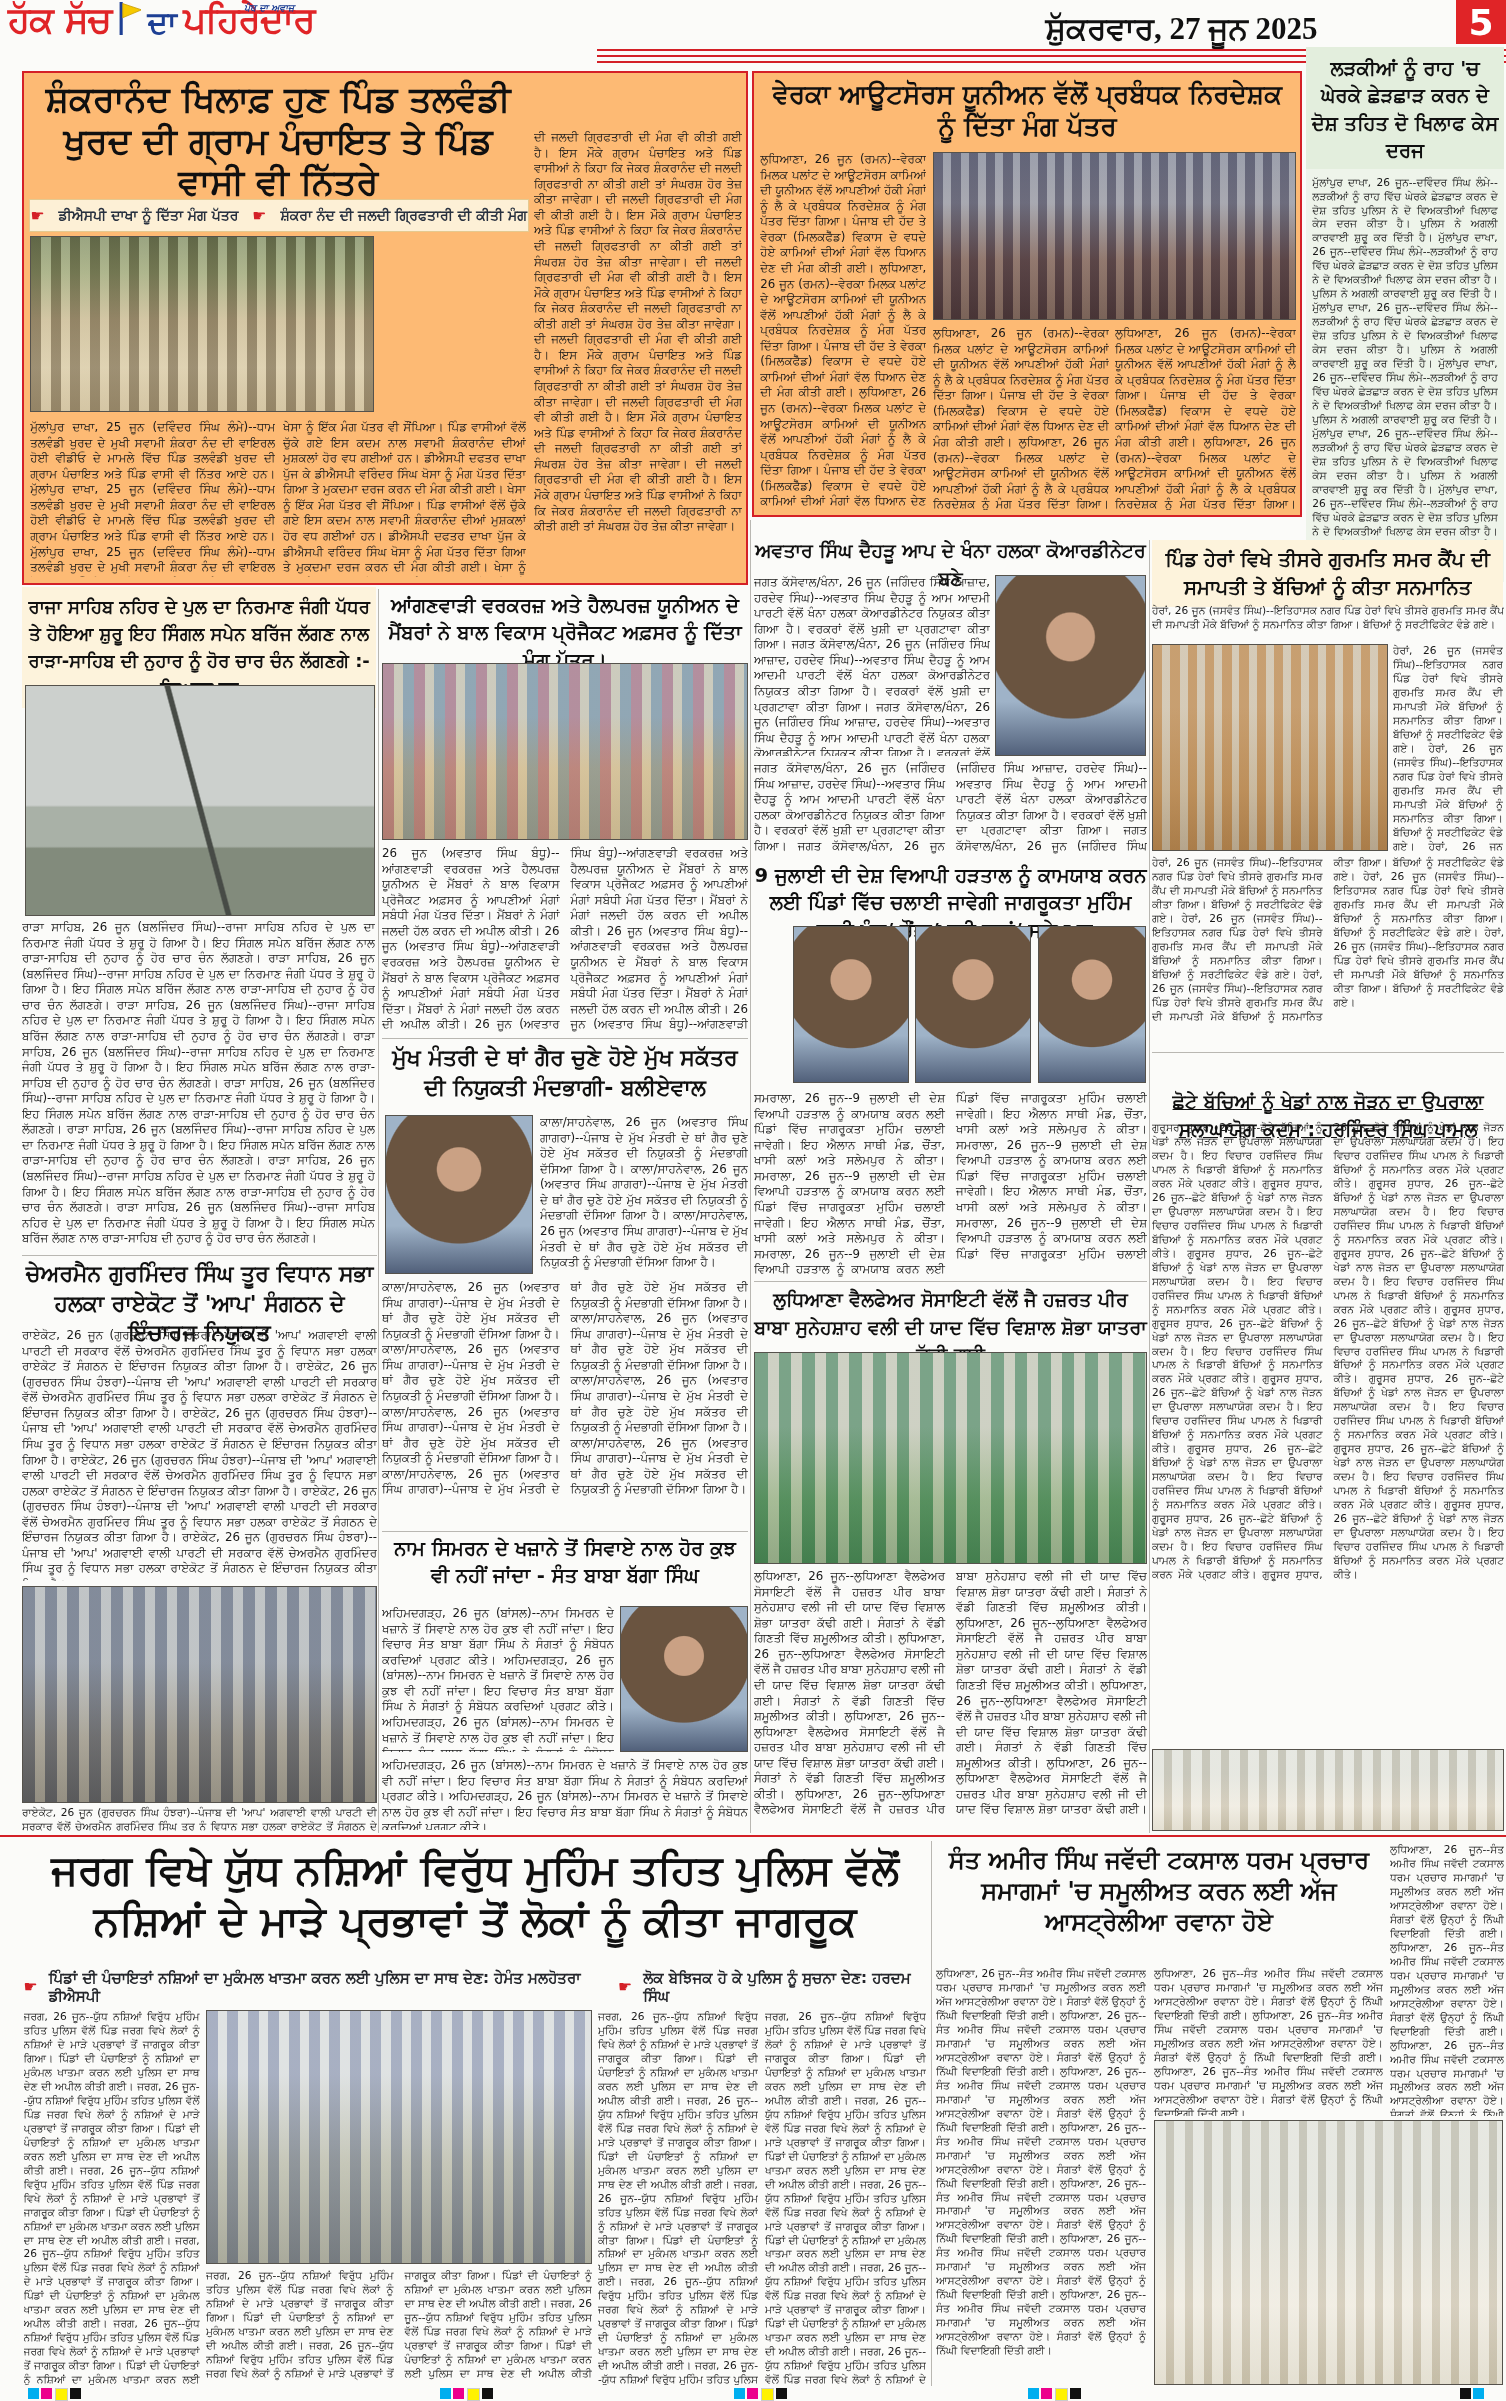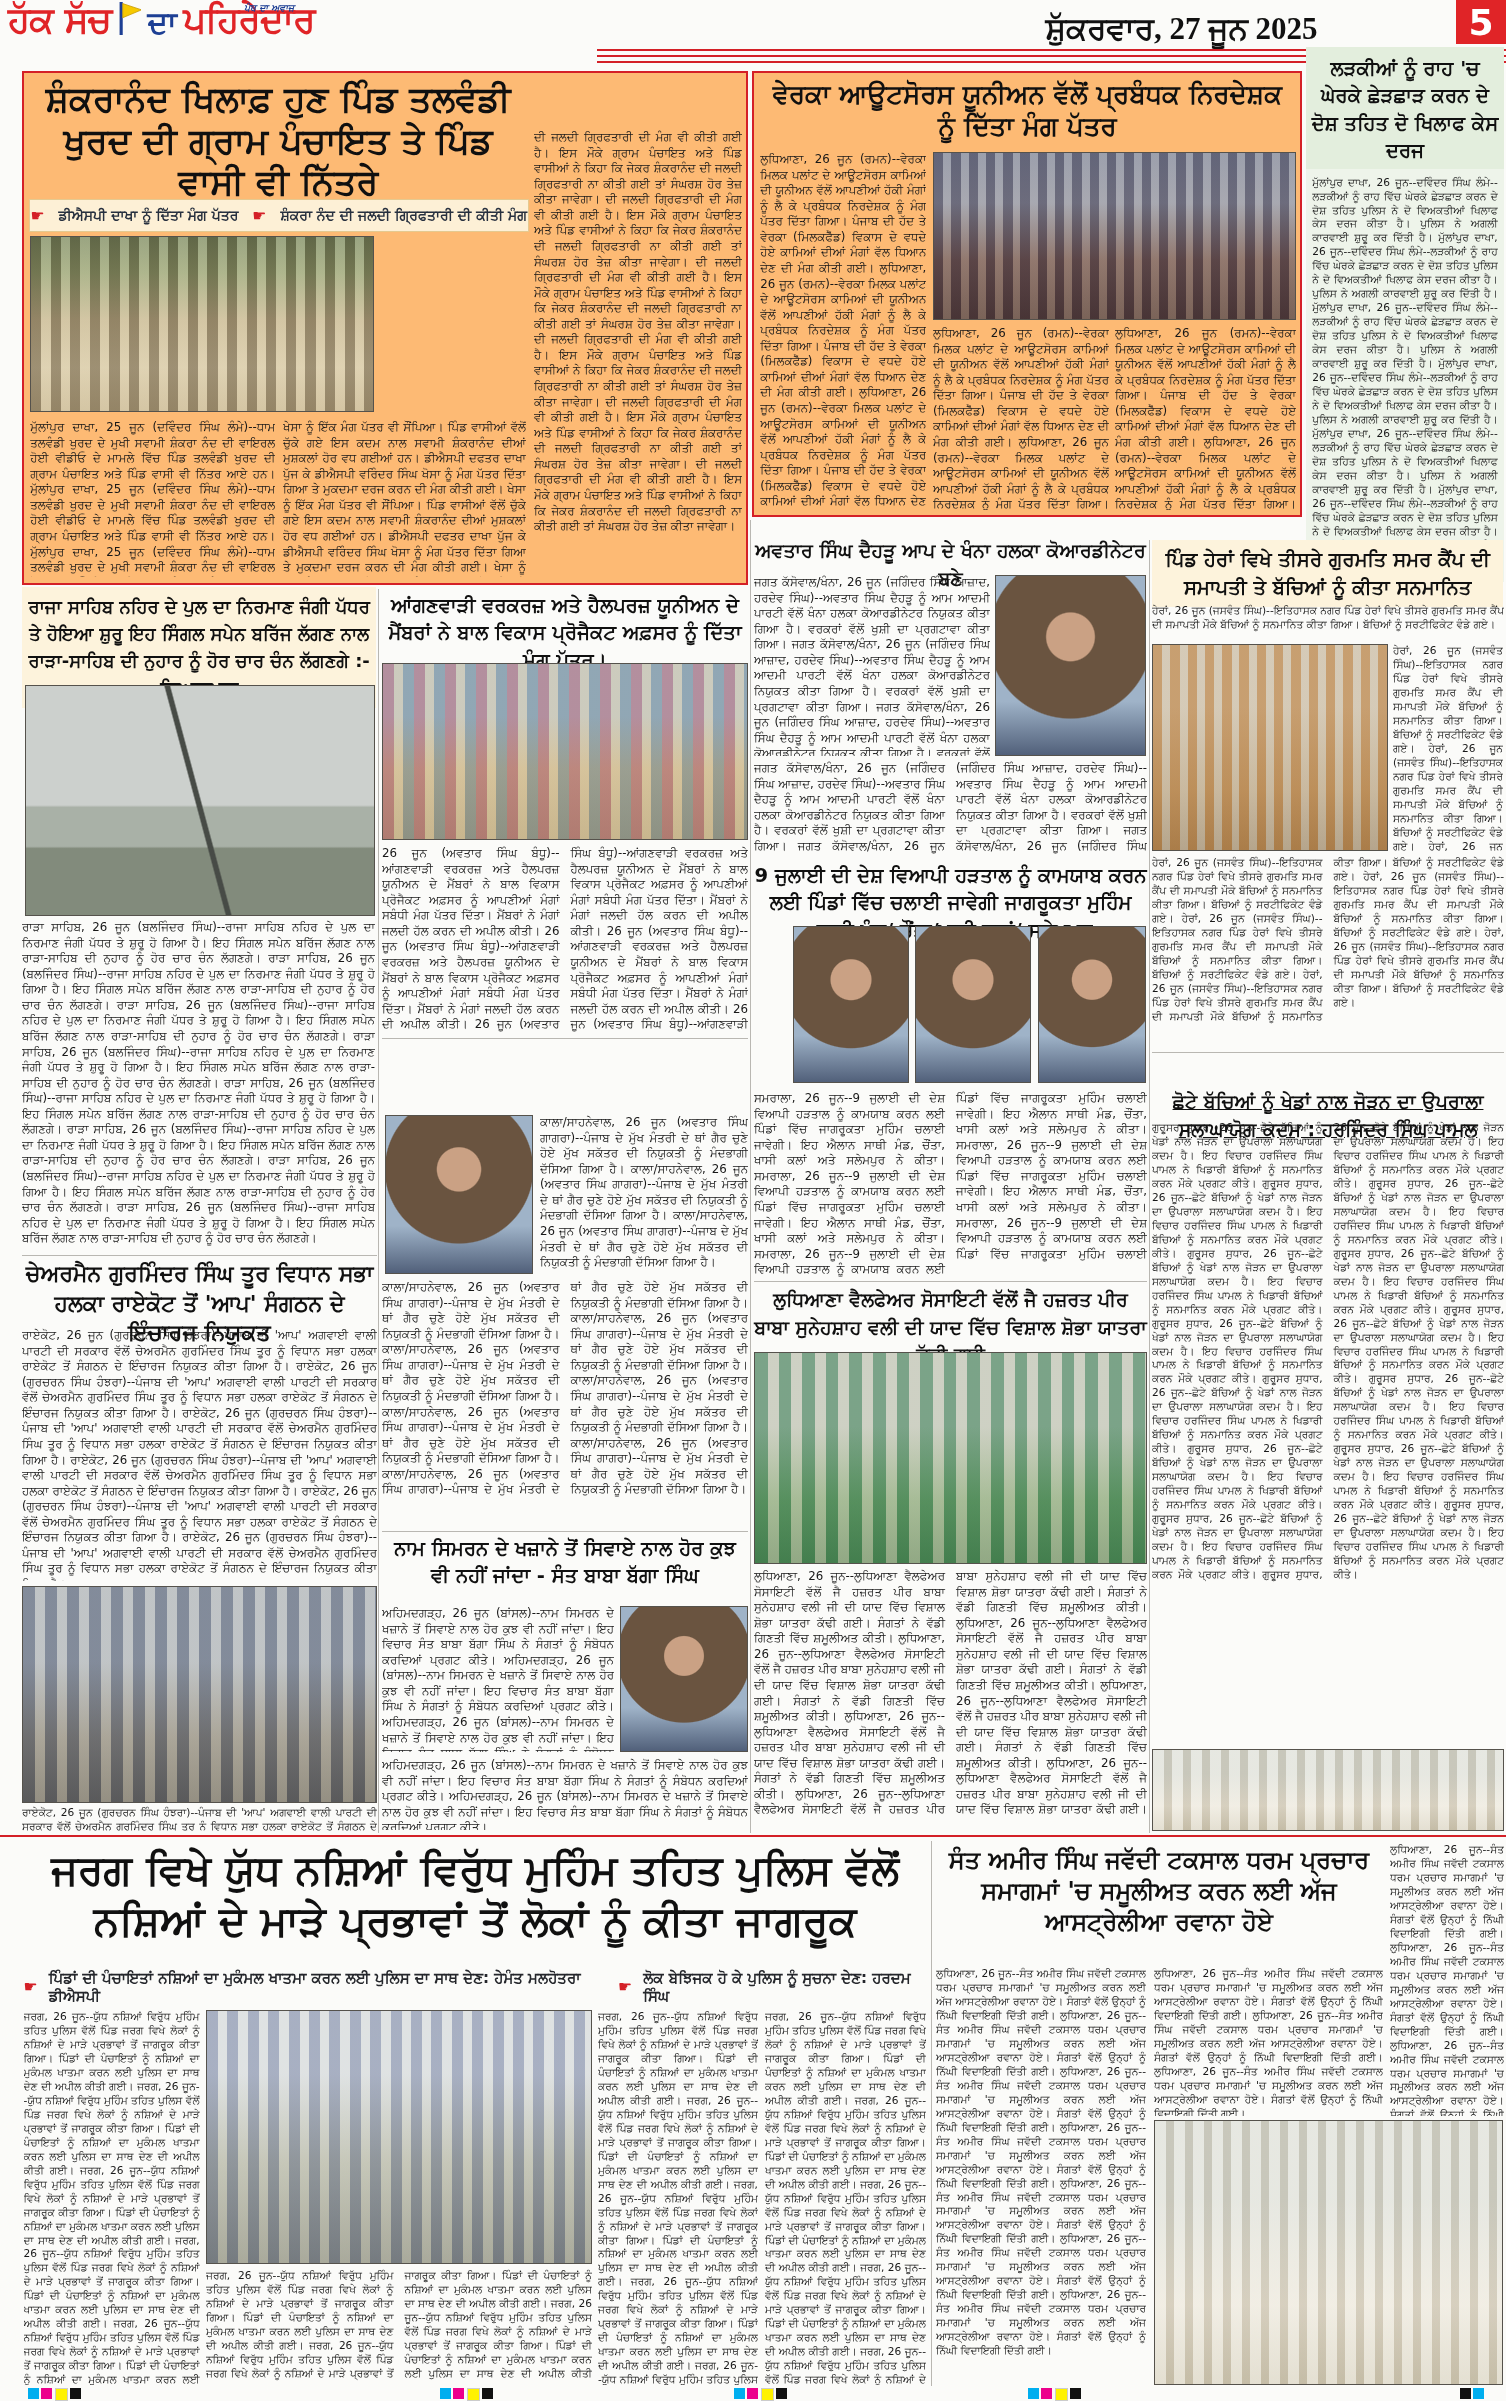--- a/index.html
+++ b/index.html
@@ -133,20 +133,21 @@
   <div class="abs hl hl-28" style="left:22px;top:1259px;width:355px;">ਚੇਅਰਮੈਨ ਗੁਰਮਿੰਦਰ ਸਿੰਘ ਤੂਰ ਵਿਧਾਨ ਸਭਾ ਹਲਕਾ ਰਾਏਕੋਟ ਤੋਂ 'ਆਪ' ਸੰਗਠਨ ਦੇ ਇੰਚਾਰਜ ਨਿਯੁਕਤ</div>
   <div class="abs body" style="left:22px;top:1328px;width:355px;height:253px;">ਰਾਏਕੋਟ, 26 ਜੂਨ (ਗੁਰਚਰਨ ਸਿੰਘ ਹੰਝਰਾ)--ਪੰਜਾਬ ਦੀ 'ਆਪ' ਅਗਵਾਈ ਵਾਲੀ ਪਾਰਟੀ ਦੀ ਸਰਕਾਰ ਵੱਲੋਂ ਚੇਅਰਮੈਨ ਗੁਰਮਿੰਦਰ ਸਿੰਘ ਤੂਰ ਨੂੰ ਵਿਧਾਨ ਸਭਾ ਹਲਕਾ ਰਾਏਕੋਟ ਤੋਂ ਸੰਗਠਨ ਦੇ ਇੰਚਾਰਜ ਨਿਯੁਕਤ ਕੀਤਾ ਗਿਆ ਹੈ। ਰਾਏਕੋਟ, 26 ਜੂਨ (ਗੁਰਚਰਨ ਸਿੰਘ ਹੰਝਰਾ)--ਪੰਜਾਬ ਦੀ 'ਆਪ' ਅਗਵਾਈ ਵਾਲੀ ਪਾਰਟੀ ਦੀ ਸਰਕਾਰ ਵੱਲੋਂ ਚੇਅਰਮੈਨ ਗੁਰਮਿੰਦਰ ਸਿੰਘ ਤੂਰ ਨੂੰ ਵਿਧਾਨ ਸਭਾ ਹਲਕਾ ਰਾਏਕੋਟ ਤੋਂ ਸੰਗਠਨ ਦੇ ਇੰਚਾਰਜ ਨਿਯੁਕਤ ਕੀਤਾ ਗਿਆ ਹੈ। ਰਾਏਕੋਟ, 26 ਜੂਨ (ਗੁਰਚਰਨ ਸਿੰਘ ਹੰਝਰਾ)--ਪੰਜਾਬ ਦੀ 'ਆਪ' ਅਗਵਾਈ ਵਾਲੀ ਪਾਰਟੀ ਦੀ ਸਰਕਾਰ ਵੱਲੋਂ ਚੇਅਰਮੈਨ ਗੁਰਮਿੰਦਰ ਸਿੰਘ ਤੂਰ ਨੂੰ ਵਿਧਾਨ ਸਭਾ ਹਲਕਾ ਰਾਏਕੋਟ ਤੋਂ ਸੰਗਠਨ ਦੇ ਇੰਚਾਰਜ ਨਿਯੁਕਤ ਕੀਤਾ ਗਿਆ ਹੈ। ਰਾਏਕੋਟ, 26 ਜੂਨ (ਗੁਰਚਰਨ ਸਿੰਘ ਹੰਝਰਾ)--ਪੰਜਾਬ ਦੀ 'ਆਪ' ਅਗਵਾਈ ਵਾਲੀ ਪਾਰਟੀ ਦੀ ਸਰਕਾਰ ਵੱਲੋਂ ਚੇਅਰਮੈਨ ਗੁਰਮਿੰਦਰ ਸਿੰਘ ਤੂਰ ਨੂੰ ਵਿਧਾਨ ਸਭਾ ਹਲਕਾ ਰਾਏਕੋਟ ਤੋਂ ਸੰਗਠਨ ਦੇ ਇੰਚਾਰਜ ਨਿਯੁਕਤ ਕੀਤਾ ਗਿਆ ਹੈ। ਰਾਏਕੋਟ, 26 ਜੂਨ (ਗੁਰਚਰਨ ਸਿੰਘ ਹੰਝਰਾ)--ਪੰਜਾਬ ਦੀ 'ਆਪ' ਅਗਵਾਈ ਵਾਲੀ ਪਾਰਟੀ ਦੀ ਸਰਕਾਰ ਵੱਲੋਂ ਚੇਅਰਮੈਨ ਗੁਰਮਿੰਦਰ ਸਿੰਘ ਤੂਰ ਨੂੰ ਵਿਧਾਨ ਸਭਾ ਹਲਕਾ ਰਾਏਕੋਟ ਤੋਂ ਸੰਗਠਨ ਦੇ ਇੰਚਾਰਜ ਨਿਯੁਕਤ ਕੀਤਾ ਗਿਆ ਹੈ। ਰਾਏਕੋਟ, 26 ਜੂਨ (ਗੁਰਚਰਨ ਸਿੰਘ ਹੰਝਰਾ)--ਪੰਜਾਬ ਦੀ 'ਆਪ' ਅਗਵਾਈ ਵਾਲੀ ਪਾਰਟੀ ਦੀ ਸਰਕਾਰ ਵੱਲੋਂ ਚੇਅਰਮੈਨ ਗੁਰਮਿੰਦਰ ਸਿੰਘ ਤੂਰ ਨੂੰ ਵਿਧਾਨ ਸਭਾ ਹਲਕਾ ਰਾਏਕੋਟ ਤੋਂ ਸੰਗਠਨ ਦੇ ਇੰਚਾਰਜ ਨਿਯੁਕਤ ਕੀਤਾ ਗਿਆ ਹੈ।</div>
   <div class="abs photo ph-office" style="left:22px;top:1586px;width:355px;height:217px;"></div>
   <div class="abs body body-sm" style="left:22px;top:1806px;width:355px;height:25px;">ਰਾਏਕੋਟ, 26 ਜੂਨ (ਗੁਰਚਰਨ ਸਿੰਘ ਹੰਝਰਾ)--ਪੰਜਾਬ ਦੀ 'ਆਪ' ਅਗਵਾਈ ਵਾਲੀ ਪਾਰਟੀ ਦੀ ਸਰਕਾਰ ਵੱਲੋਂ ਚੇਅਰਮੈਨ ਗੁਰਮਿੰਦਰ ਸਿੰਘ ਤੂਰ ਨੂੰ ਵਿਧਾਨ ਸਭਾ ਹਲਕਾ ਰਾਏਕੋਟ ਤੋਂ ਸੰਗਠਨ ਦੇ ਇੰਚਾਰਜ ਨਿਯੁਕਤ ਕੀਤਾ ਗਿਆ ਹੈ।</div>
 
   <div class="abs hl hl-25" style="left:382px;top:592px;width:366px;">ਆਂਗਣਵਾੜੀ ਵਰਕਰਜ਼ ਅਤੇ ਹੈਲਪਰਜ਼ ਯੂਨੀਅਨ ਦੇ ਮੈਂਬਰਾਂ ਨੇ ਬਾਲ ਵਿਕਾਸ ਪ੍ਰੋਜੈਕਟ ਅਫ਼ਸਰ ਨੂੰ ਦਿੱਤਾ ਮੰਗ ਪੱਤਰ।</div>
   <div class="abs photo ph-women" style="left:382px;top:663px;width:366px;height:177px;"></div>
   <div class="abs body cols2" style="left:382px;top:846px;width:366px;height:188px;">26 ਜੂਨ (ਅਵਤਾਰ ਸਿੰਘ ਬੰਧੂ)--ਆਂਗਣਵਾੜੀ ਵਰਕਰਜ਼ ਅਤੇ ਹੈਲਪਰਜ਼ ਯੂਨੀਅਨ ਦੇ ਮੈਂਬਰਾਂ ਨੇ ਬਾਲ ਵਿਕਾਸ ਪ੍ਰੋਜੈਕਟ ਅਫ਼ਸਰ ਨੂੰ ਆਪਣੀਆਂ ਮੰਗਾਂ ਸਬੰਧੀ ਮੰਗ ਪੱਤਰ ਦਿੱਤਾ। ਮੈਂਬਰਾਂ ਨੇ ਮੰਗਾਂ ਜਲਦੀ ਹੱਲ ਕਰਨ ਦੀ ਅਪੀਲ ਕੀਤੀ। 26 ਜੂਨ (ਅਵਤਾਰ ਸਿੰਘ ਬੰਧੂ)--ਆਂਗਣਵਾੜੀ ਵਰਕਰਜ਼ ਅਤੇ ਹੈਲਪਰਜ਼ ਯੂਨੀਅਨ ਦੇ ਮੈਂਬਰਾਂ ਨੇ ਬਾਲ ਵਿਕਾਸ ਪ੍ਰੋਜੈਕਟ ਅਫ਼ਸਰ ਨੂੰ ਆਪਣੀਆਂ ਮੰਗਾਂ ਸਬੰਧੀ ਮੰਗ ਪੱਤਰ ਦਿੱਤਾ। ਮੈਂਬਰਾਂ ਨੇ ਮੰਗਾਂ ਜਲਦੀ ਹੱਲ ਕਰਨ ਦੀ ਅਪੀਲ ਕੀਤੀ। 26 ਜੂਨ (ਅਵਤਾਰ ਸਿੰਘ ਬੰਧੂ)--ਆਂਗਣਵਾੜੀ ਵਰਕਰਜ਼ ਅਤੇ ਹੈਲਪਰਜ਼ ਯੂਨੀਅਨ ਦੇ ਮੈਂਬਰਾਂ ਨੇ ਬਾਲ ਵਿਕਾਸ ਪ੍ਰੋਜੈਕਟ ਅਫ਼ਸਰ ਨੂੰ ਆਪਣੀਆਂ ਮੰਗਾਂ ਸਬੰਧੀ ਮੰਗ ਪੱਤਰ ਦਿੱਤਾ। ਮੈਂਬਰਾਂ ਨੇ ਮੰਗਾਂ ਜਲਦੀ ਹੱਲ ਕਰਨ ਦੀ ਅਪੀਲ ਕੀਤੀ। 26 ਜੂਨ (ਅਵਤਾਰ ਸਿੰਘ ਬੰਧੂ)--ਆਂਗਣਵਾੜੀ ਵਰਕਰਜ਼ ਅਤੇ ਹੈਲਪਰਜ਼ ਯੂਨੀਅਨ ਦੇ ਮੈਂਬਰਾਂ ਨੇ ਬਾਲ ਵਿਕਾਸ ਪ੍ਰੋਜੈਕਟ ਅਫ਼ਸਰ ਨੂੰ ਆਪਣੀਆਂ ਮੰਗਾਂ ਸਬੰਧੀ ਮੰਗ ਪੱਤਰ ਦਿੱਤਾ। ਮੈਂਬਰਾਂ ਨੇ ਮੰਗਾਂ ਜਲਦੀ ਹੱਲ ਕਰਨ ਦੀ ਅਪੀਲ ਕੀਤੀ। 26 ਜੂਨ (ਅਵਤਾਰ ਸਿੰਘ ਬੰਧੂ)--ਆਂਗਣਵਾੜੀ ਵਰਕਰਜ਼ ਅਤੇ ਹੈਲਪਰਜ਼ ਯੂਨੀਅਨ ਦੇ ਮੈਂਬਰਾਂ ਨੇ ਬਾਲ ਵਿਕਾਸ ਪ੍ਰੋਜੈਕਟ ਅਫ਼ਸਰ ਨੂੰ ਆਪਣੀਆਂ ਮੰਗਾਂ ਸਬੰਧੀ ਮੰਗ ਪੱਤਰ ਦਿੱਤਾ। ਮੈਂਬਰਾਂ ਨੇ ਮੰਗਾਂ ਜਲਦੀ ਹੱਲ ਕਰਨ ਦੀ ਅਪੀਲ ਕੀਤੀ।</div>
   <div class="abs grayline" style="left:382px;top:1038px;width:366px;height:0.8px;"></div>
 
+  <div class="abs hl hl-28" style="left:382px;top:1043px;width:366px;">ਮੁੱਖ ਮੰਤਰੀ ਦੇ ਥਾਂ ਗੈਰ ਚੁਣੇ ਹੋਏ ਮੁੱਖ ਸਕੱਤਰ ਦੀ ਨਿਯੁਕਤੀ ਮੰਦਭਾਗੀ- ਬਲੀਏਵਾਲ</div>
   <div class="abs photo ph-portrait" style="left:385px;top:1115px;width:148px;height:159px;"></div>
   <div class="abs body" style="left:540px;top:1115px;width:208px;height:159px;">ਕਾਲਾ/ਸਾਹਨੇਵਾਲ, 26 ਜੂਨ (ਅਵਤਾਰ ਸਿੰਘ ਗਾਗਰਾ)--ਪੰਜਾਬ ਦੇ ਮੁੱਖ ਮੰਤਰੀ ਦੇ ਥਾਂ ਗੈਰ ਚੁਣੇ ਹੋਏ ਮੁੱਖ ਸਕੱਤਰ ਦੀ ਨਿਯੁਕਤੀ ਨੂੰ ਮੰਦਭਾਗੀ ਦੱਸਿਆ ਗਿਆ ਹੈ। ਕਾਲਾ/ਸਾਹਨੇਵਾਲ, 26 ਜੂਨ (ਅਵਤਾਰ ਸਿੰਘ ਗਾਗਰਾ)--ਪੰਜਾਬ ਦੇ ਮੁੱਖ ਮੰਤਰੀ ਦੇ ਥਾਂ ਗੈਰ ਚੁਣੇ ਹੋਏ ਮੁੱਖ ਸਕੱਤਰ ਦੀ ਨਿਯੁਕਤੀ ਨੂੰ ਮੰਦਭਾਗੀ ਦੱਸਿਆ ਗਿਆ ਹੈ। ਕਾਲਾ/ਸਾਹਨੇਵਾਲ, 26 ਜੂਨ (ਅਵਤਾਰ ਸਿੰਘ ਗਾਗਰਾ)--ਪੰਜਾਬ ਦੇ ਮੁੱਖ ਮੰਤਰੀ ਦੇ ਥਾਂ ਗੈਰ ਚੁਣੇ ਹੋਏ ਮੁੱਖ ਸਕੱਤਰ ਦੀ ਨਿਯੁਕਤੀ ਨੂੰ ਮੰਦਭਾਗੀ ਦੱਸਿਆ ਗਿਆ ਹੈ।</div>
   <div class="abs body cols2" style="left:382px;top:1280px;width:366px;height:248px;">ਕਾਲਾ/ਸਾਹਨੇਵਾਲ, 26 ਜੂਨ (ਅਵਤਾਰ ਸਿੰਘ ਗਾਗਰਾ)--ਪੰਜਾਬ ਦੇ ਮੁੱਖ ਮੰਤਰੀ ਦੇ ਥਾਂ ਗੈਰ ਚੁਣੇ ਹੋਏ ਮੁੱਖ ਸਕੱਤਰ ਦੀ ਨਿਯੁਕਤੀ ਨੂੰ ਮੰਦਭਾਗੀ ਦੱਸਿਆ ਗਿਆ ਹੈ। ਕਾਲਾ/ਸਾਹਨੇਵਾਲ, 26 ਜੂਨ (ਅਵਤਾਰ ਸਿੰਘ ਗਾਗਰਾ)--ਪੰਜਾਬ ਦੇ ਮੁੱਖ ਮੰਤਰੀ ਦੇ ਥਾਂ ਗੈਰ ਚੁਣੇ ਹੋਏ ਮੁੱਖ ਸਕੱਤਰ ਦੀ ਨਿਯੁਕਤੀ ਨੂੰ ਮੰਦਭਾਗੀ ਦੱਸਿਆ ਗਿਆ ਹੈ। ਕਾਲਾ/ਸਾਹਨੇਵਾਲ, 26 ਜੂਨ (ਅਵਤਾਰ ਸਿੰਘ ਗਾਗਰਾ)--ਪੰਜਾਬ ਦੇ ਮੁੱਖ ਮੰਤਰੀ ਦੇ ਥਾਂ ਗੈਰ ਚੁਣੇ ਹੋਏ ਮੁੱਖ ਸਕੱਤਰ ਦੀ ਨਿਯੁਕਤੀ ਨੂੰ ਮੰਦਭਾਗੀ ਦੱਸਿਆ ਗਿਆ ਹੈ। ਕਾਲਾ/ਸਾਹਨੇਵਾਲ, 26 ਜੂਨ (ਅਵਤਾਰ ਸਿੰਘ ਗਾਗਰਾ)--ਪੰਜਾਬ ਦੇ ਮੁੱਖ ਮੰਤਰੀ ਦੇ ਥਾਂ ਗੈਰ ਚੁਣੇ ਹੋਏ ਮੁੱਖ ਸਕੱਤਰ ਦੀ ਨਿਯੁਕਤੀ ਨੂੰ ਮੰਦਭਾਗੀ ਦੱਸਿਆ ਗਿਆ ਹੈ। ਕਾਲਾ/ਸਾਹਨੇਵਾਲ, 26 ਜੂਨ (ਅਵਤਾਰ ਸਿੰਘ ਗਾਗਰਾ)--ਪੰਜਾਬ ਦੇ ਮੁੱਖ ਮੰਤਰੀ ਦੇ ਥਾਂ ਗੈਰ ਚੁਣੇ ਹੋਏ ਮੁੱਖ ਸਕੱਤਰ ਦੀ ਨਿਯੁਕਤੀ ਨੂੰ ਮੰਦਭਾਗੀ ਦੱਸਿਆ ਗਿਆ ਹੈ। ਕਾਲਾ/ਸਾਹਨੇਵਾਲ, 26 ਜੂਨ (ਅਵਤਾਰ ਸਿੰਘ ਗਾਗਰਾ)--ਪੰਜਾਬ ਦੇ ਮੁੱਖ ਮੰਤਰੀ ਦੇ ਥਾਂ ਗੈਰ ਚੁਣੇ ਹੋਏ ਮੁੱਖ ਸਕੱਤਰ ਦੀ ਨਿਯੁਕਤੀ ਨੂੰ ਮੰਦਭਾਗੀ ਦੱਸਿਆ ਗਿਆ ਹੈ। ਕਾਲਾ/ਸਾਹਨੇਵਾਲ, 26 ਜੂਨ (ਅਵਤਾਰ ਸਿੰਘ ਗਾਗਰਾ)--ਪੰਜਾਬ ਦੇ ਮੁੱਖ ਮੰਤਰੀ ਦੇ ਥਾਂ ਗੈਰ ਚੁਣੇ ਹੋਏ ਮੁੱਖ ਸਕੱਤਰ ਦੀ ਨਿਯੁਕਤੀ ਨੂੰ ਮੰਦਭਾਗੀ ਦੱਸਿਆ ਗਿਆ ਹੈ।</div>
   <div class="abs grayline" style="left:382px;top:1531px;width:366px;height:0.8px;"></div>
 
   <div class="abs hl hl-25" style="left:382px;top:1535px;width:366px;">ਨਾਮ ਸਿਮਰਨ ਦੇ ਖਜ਼ਾਨੇ ਤੋਂ ਸਿਵਾਏ ਨਾਲ ਹੋਰ ਕੁਝ ਵੀ ਨਹੀਂ ਜਾਂਦਾ - ਸੰਤ ਬਾਬਾ ਬੱਗਾ ਸਿੰਘ</div>
   <div class="abs photo ph-portrait" style="left:620px;top:1606px;width:128px;height:146px;"></div>
   <div class="abs body" style="left:382px;top:1606px;width:232px;height:146px;">ਅਹਿਮਦਗੜ੍ਹ, 26 ਜੂਨ (ਬਾਂਸਲ)--ਨਾਮ ਸਿਮਰਨ ਦੇ ਖਜ਼ਾਨੇ ਤੋਂ ਸਿਵਾਏ ਨਾਲ ਹੋਰ ਕੁਝ ਵੀ ਨਹੀਂ ਜਾਂਦਾ। ਇਹ ਵਿਚਾਰ ਸੰਤ ਬਾਬਾ ਬੱਗਾ ਸਿੰਘ ਨੇ ਸੰਗਤਾਂ ਨੂੰ ਸੰਬੋਧਨ ਕਰਦਿਆਂ ਪ੍ਰਗਟ ਕੀਤੇ। ਅਹਿਮਦਗੜ੍ਹ, 26 ਜੂਨ (ਬਾਂਸਲ)--ਨਾਮ ਸਿਮਰਨ ਦੇ ਖਜ਼ਾਨੇ ਤੋਂ ਸਿਵਾਏ ਨਾਲ ਹੋਰ ਕੁਝ ਵੀ ਨਹੀਂ ਜਾਂਦਾ। ਇਹ ਵਿਚਾਰ ਸੰਤ ਬਾਬਾ ਬੱਗਾ ਸਿੰਘ ਨੇ ਸੰਗਤਾਂ ਨੂੰ ਸੰਬੋਧਨ ਕਰਦਿਆਂ ਪ੍ਰਗਟ ਕੀਤੇ। ਅਹਿਮਦਗੜ੍ਹ, 26 ਜੂਨ (ਬਾਂਸਲ)--ਨਾਮ ਸਿਮਰਨ ਦੇ ਖਜ਼ਾਨੇ ਤੋਂ ਸਿਵਾਏ ਨਾਲ ਹੋਰ ਕੁਝ ਵੀ ਨਹੀਂ ਜਾਂਦਾ। ਇਹ ਵਿਚਾਰ ਸੰਤ ਬਾਬਾ ਬੱਗਾ ਸਿੰਘ ਨੇ ਸੰਗਤਾਂ ਨੂੰ ਸੰਬੋਧਨ ਕਰਦਿਆਂ ਪ੍ਰਗਟ ਕੀਤੇ।</div>
   <div class="abs body" style="left:382px;top:1758px;width:366px;height:72px;">ਅਹਿਮਦਗੜ੍ਹ, 26 ਜੂਨ (ਬਾਂਸਲ)--ਨਾਮ ਸਿਮਰਨ ਦੇ ਖਜ਼ਾਨੇ ਤੋਂ ਸਿਵਾਏ ਨਾਲ ਹੋਰ ਕੁਝ ਵੀ ਨਹੀਂ ਜਾਂਦਾ। ਇਹ ਵਿਚਾਰ ਸੰਤ ਬਾਬਾ ਬੱਗਾ ਸਿੰਘ ਨੇ ਸੰਗਤਾਂ ਨੂੰ ਸੰਬੋਧਨ ਕਰਦਿਆਂ ਪ੍ਰਗਟ ਕੀਤੇ। ਅਹਿਮਦਗੜ੍ਹ, 26 ਜੂਨ (ਬਾਂਸਲ)--ਨਾਮ ਸਿਮਰਨ ਦੇ ਖਜ਼ਾਨੇ ਤੋਂ ਸਿਵਾਏ ਨਾਲ ਹੋਰ ਕੁਝ ਵੀ ਨਹੀਂ ਜਾਂਦਾ। ਇਹ ਵਿਚਾਰ ਸੰਤ ਬਾਬਾ ਬੱਗਾ ਸਿੰਘ ਨੇ ਸੰਗਤਾਂ ਨੂੰ ਸੰਬੋਧਨ ਕਰਦਿਆਂ ਪ੍ਰਗਟ ਕੀਤੇ।</div>
 

